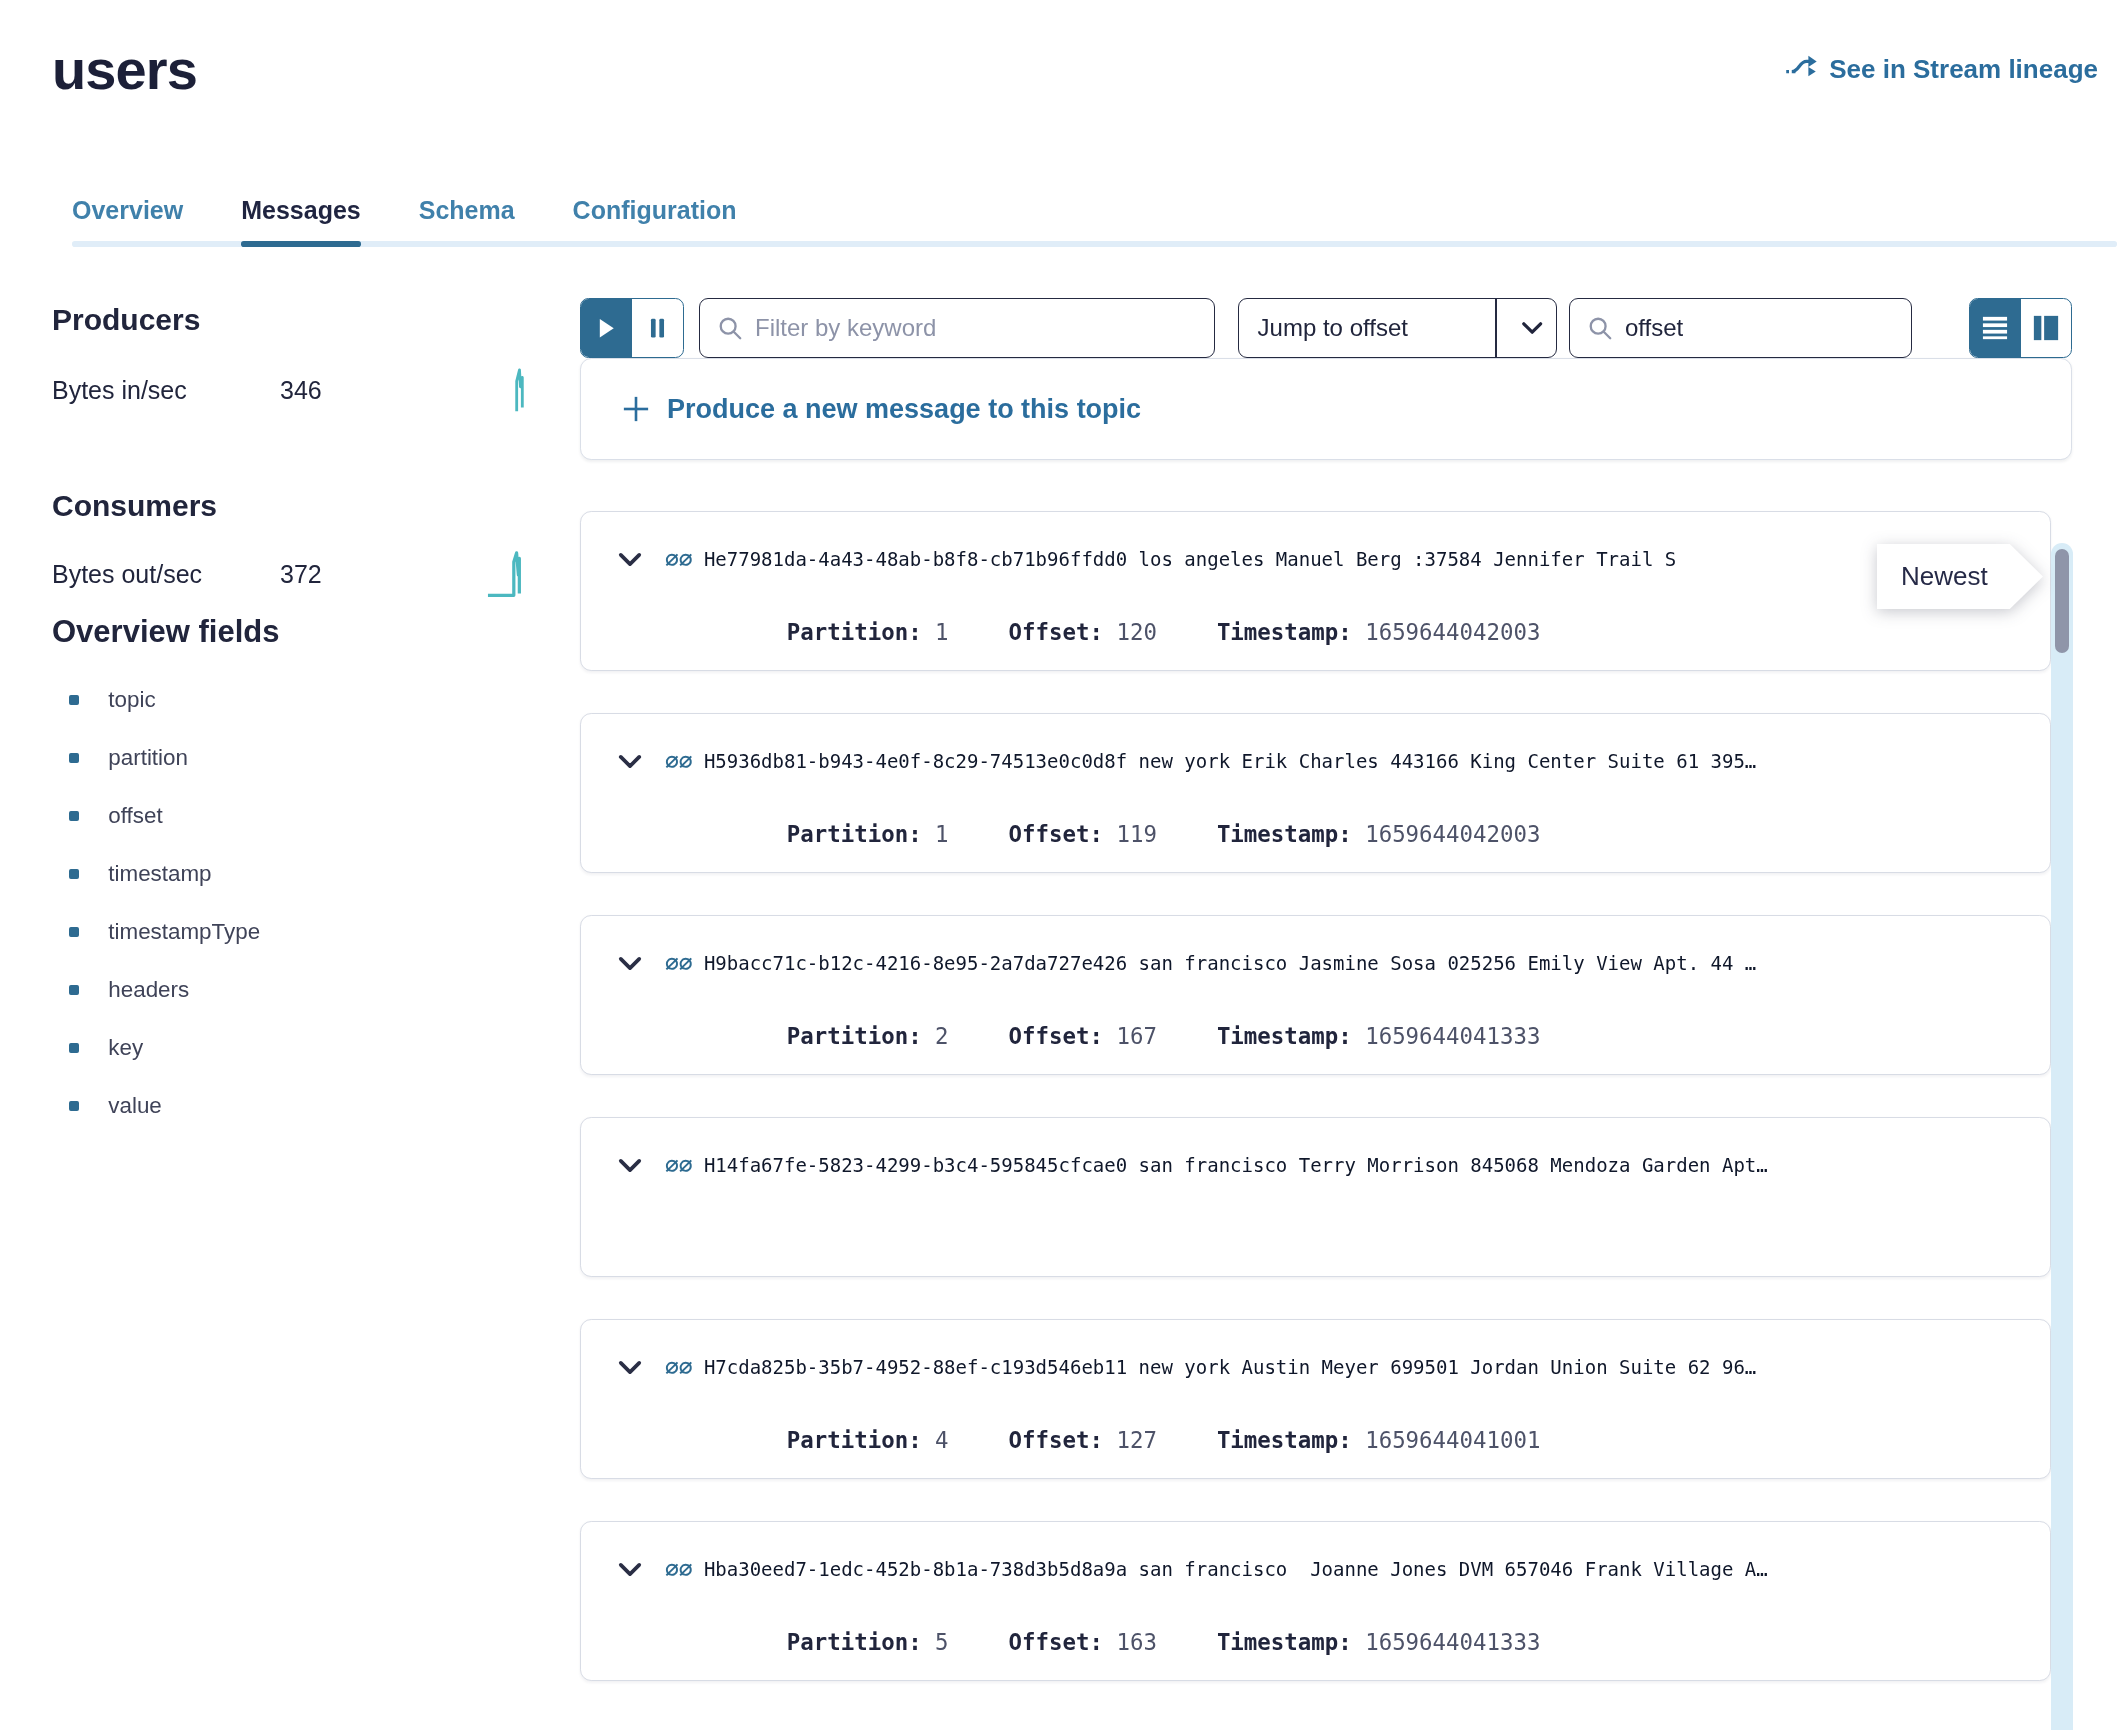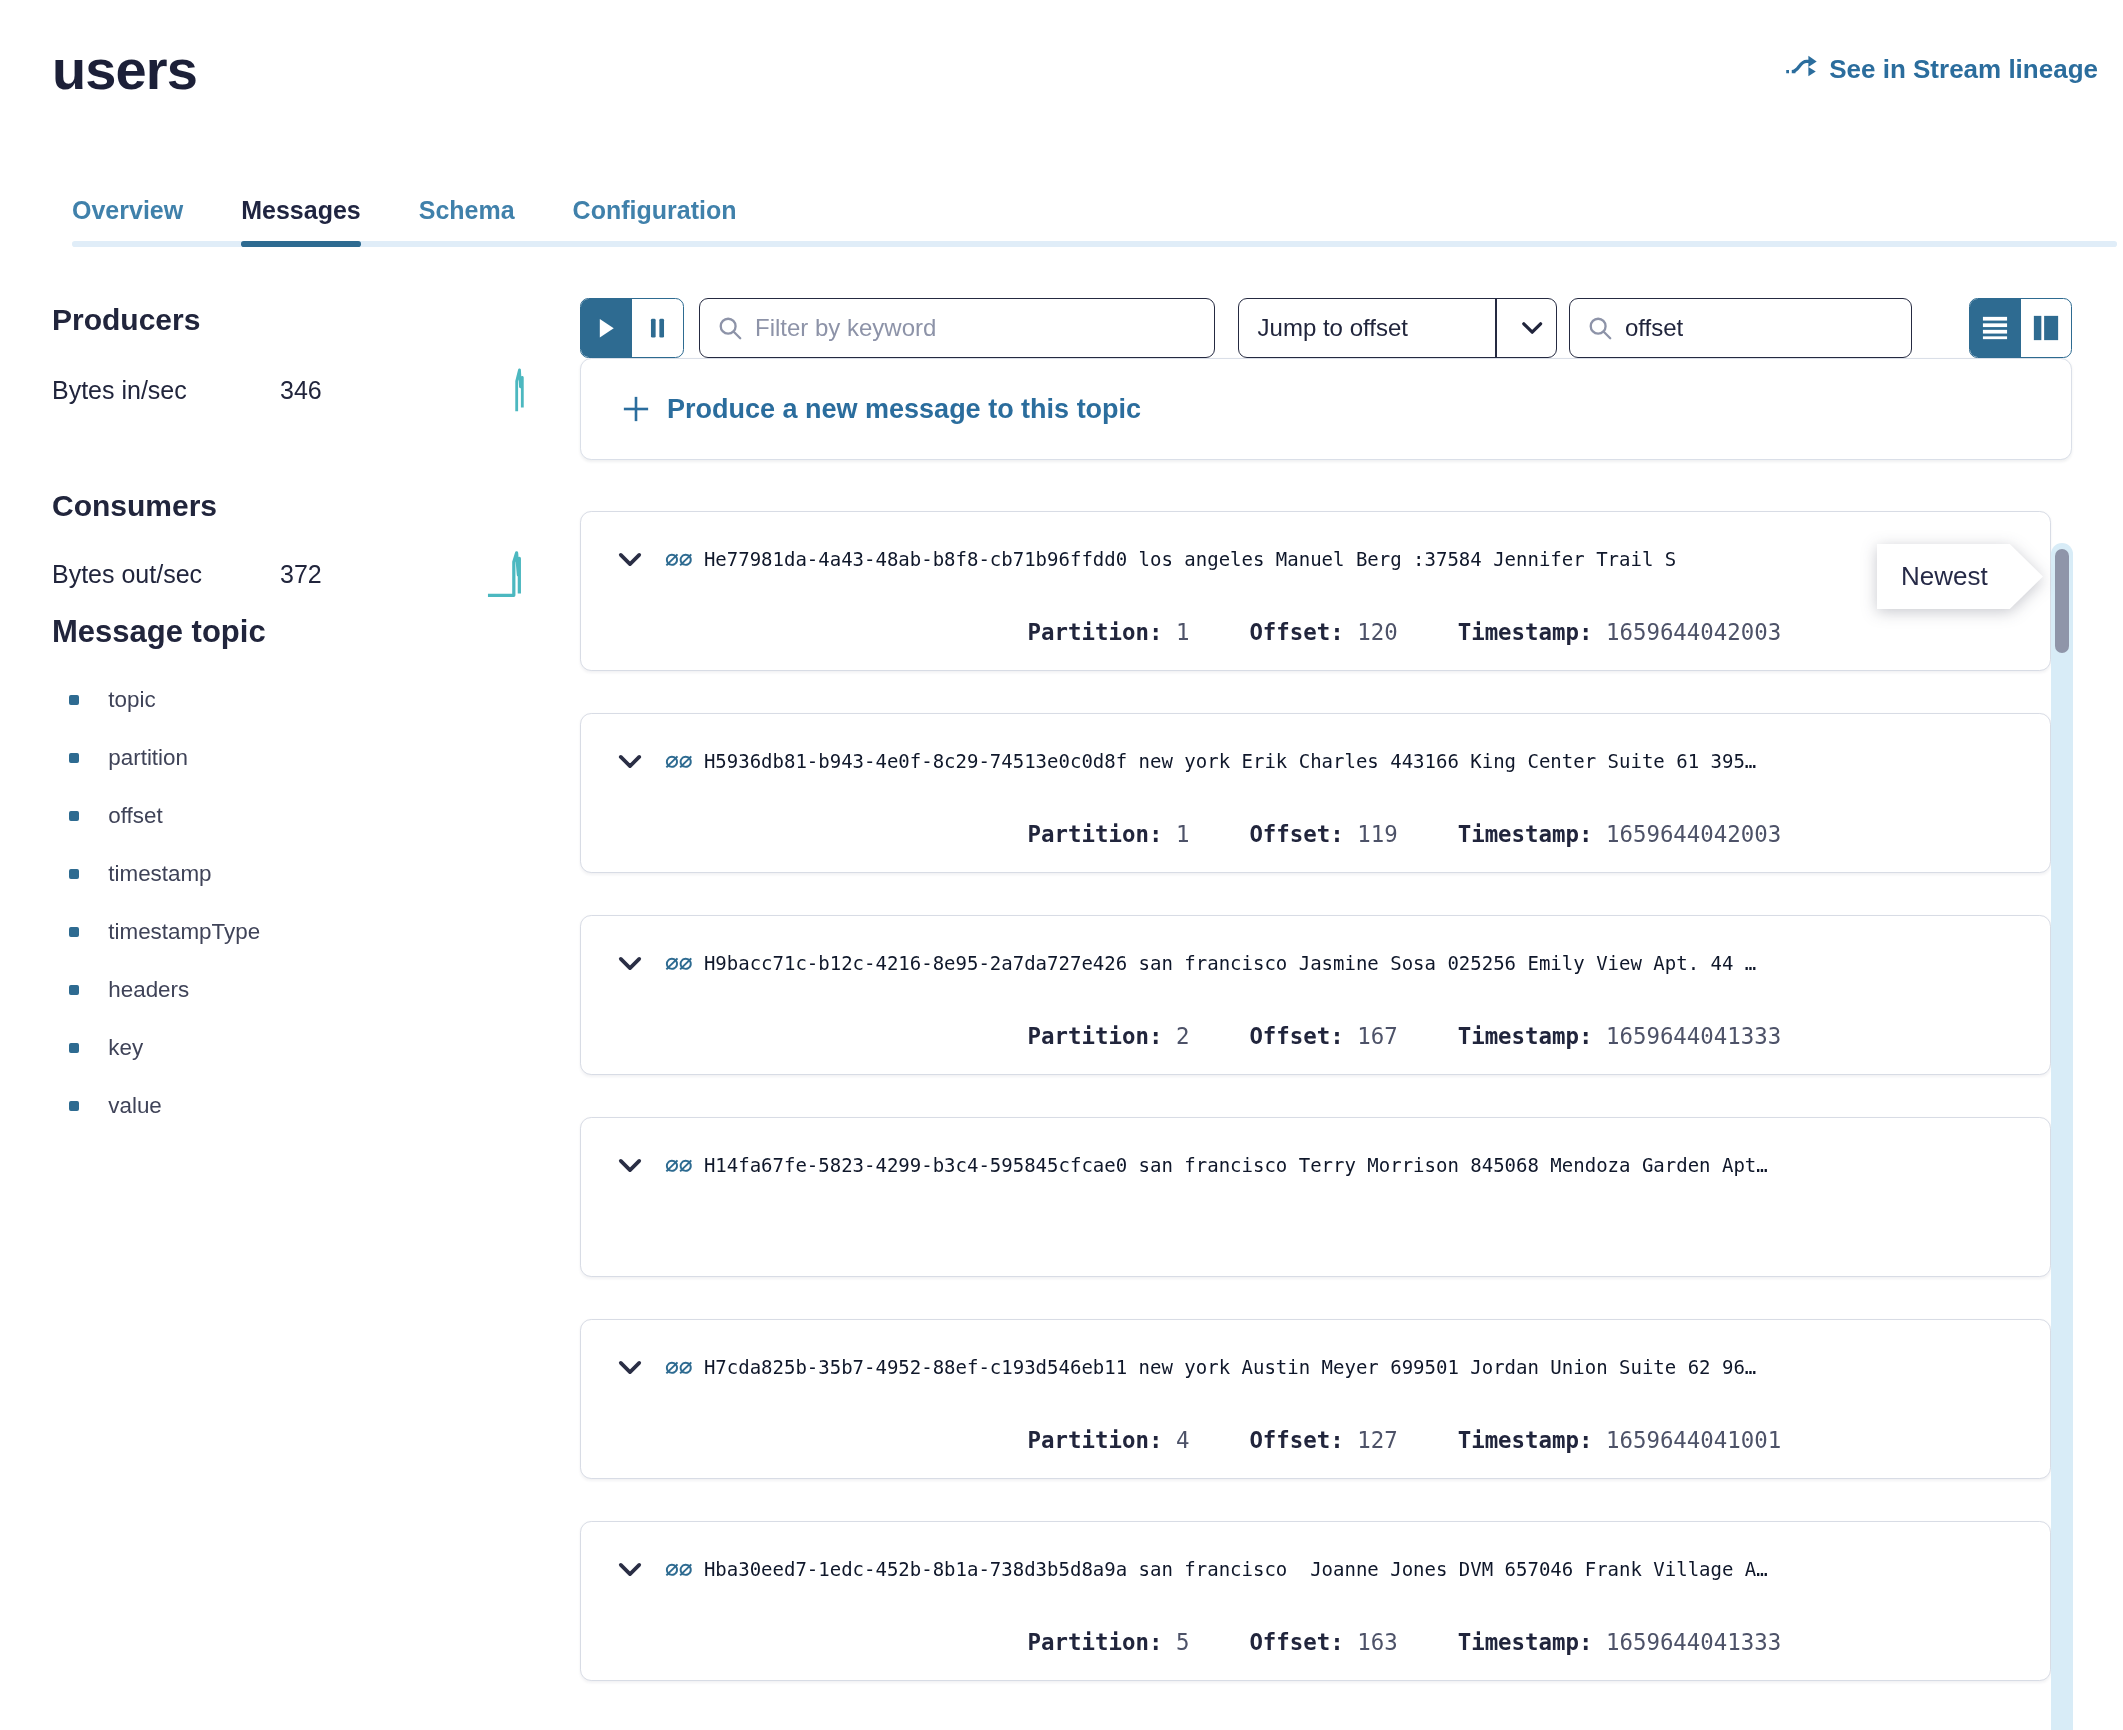--- a/index.html
+++ b/index.html
@@ -52,21 +52,21 @@
     box-shadow:0 1.9px 2.8px rgba(33,37,60,.07); display:flex; align-items:center; padding-left:41px; gap:17px; cursor:pointer; background:#fff; }
   .produce .ptext { color:#2b6d9d; font-size:27px; font-weight:700; }
   
   .cards { position:relative; margin-top:51px; width:1471px; }
   .card { position:relative; height:160px; border:1.9px solid #d8dce5; border-radius:11.2px; background:#fff;
     box-shadow:0 1.9px 2.8px rgba(33,37,60,.06); margin-bottom:42px; padding:34px 28px 0 37px; cursor:pointer; }
   .row1 { display:flex; align-items:center; }
   .row1 .chev { flex:none; margin-right:23px; display:flex; }
   .row1 .badges { flex:none; font-family:"DejaVu Sans Mono",monospace; font-size:23px; font-weight:700; color:#2e6b91; margin-right:11.2px; }
   .row1 .key { font-family:"DejaVu Sans Mono",monospace; font-size:19px; color:#0f172a; white-space:pre; overflow:hidden; }
-  .row2 { margin-top:20.5px; padding-left:34px; font-family:"DejaVu Sans Mono",monospace; font-size:22.4px; white-space:pre;text-align:center; }
+  .row2 { margin-top:20.5px; padding-left:34px; font-family:"DejaVu Sans Mono",monospace; font-size:22.4px; white-space:pre; }
   .row2 b { color:#21253c; font-weight:700; }
   .row2 .val { color:#4d5268; }
   .row2 .gap { display:inline-block; width:60px; }
   
   .tooltip { position:absolute; left:1877px; top:544px; width:166px; height:65px; filter:drop-shadow(0 3.7px 7.5px rgba(33,37,60,.25)); z-index:5; }
   .tooltip .tbox { width:100%; height:100%; background:#fff; clip-path:polygon(0 0,80% 0,100% 50%,80% 100%,0 100%);
     display:flex; align-items:center; padding-left:24px; font-size:26px; font-weight:500; color:#262a47; }
   .sb-track { position:absolute; left:2051px; top:543px; width:22.4px; height:1187px; background:#d8ecf7; border-radius:11.2px 11.2px 0 0; }
   .sb-thumb { position:absolute; left:3.7px; top:5.6px; width:14px; height:104px; background:#8f95a9; border-radius:7.5px; cursor:pointer; }
   svg { display:block; }
@@ -113,21 +113,21 @@
     <div class="metric" style="top:257px">
       <span class="lbl">Bytes out/sec</span>
       <span class="val">372</span>
     </div>
     <span class="spark" style="left:434px; top:248px">
       <svg width="39" height="48" viewBox="0 0 42 52">
         <path d="M2 48 L30 48 L30 12 L33 2 L35 26 L36 8 L36 46" fill="none" stroke="#4cb8c0" stroke-width="3.5" stroke-linejoin="round"></path>
       </svg>
     </span>
 
-    <h2 class="fields-h">Message topic</h2>
+    <h2 class="fields-h">Overview fields</h2>
     <ul class="fields">
       <li>
           <span class="bullet"></span>
           <span class="flabel">topic</span>
         </li>
       <li>
           <span class="bullet"></span>
           <span class="flabel">partition</span>
         </li>
       <li>

